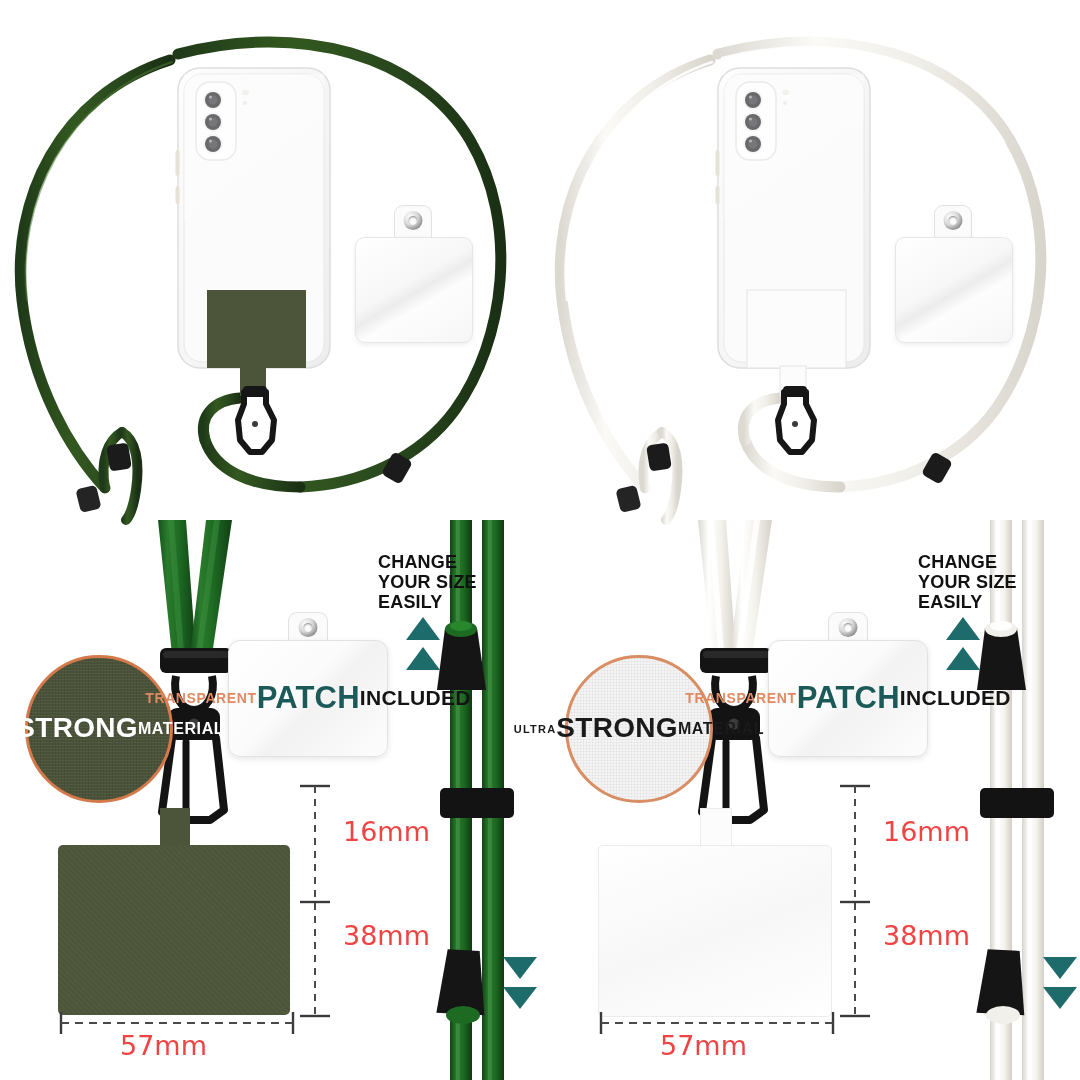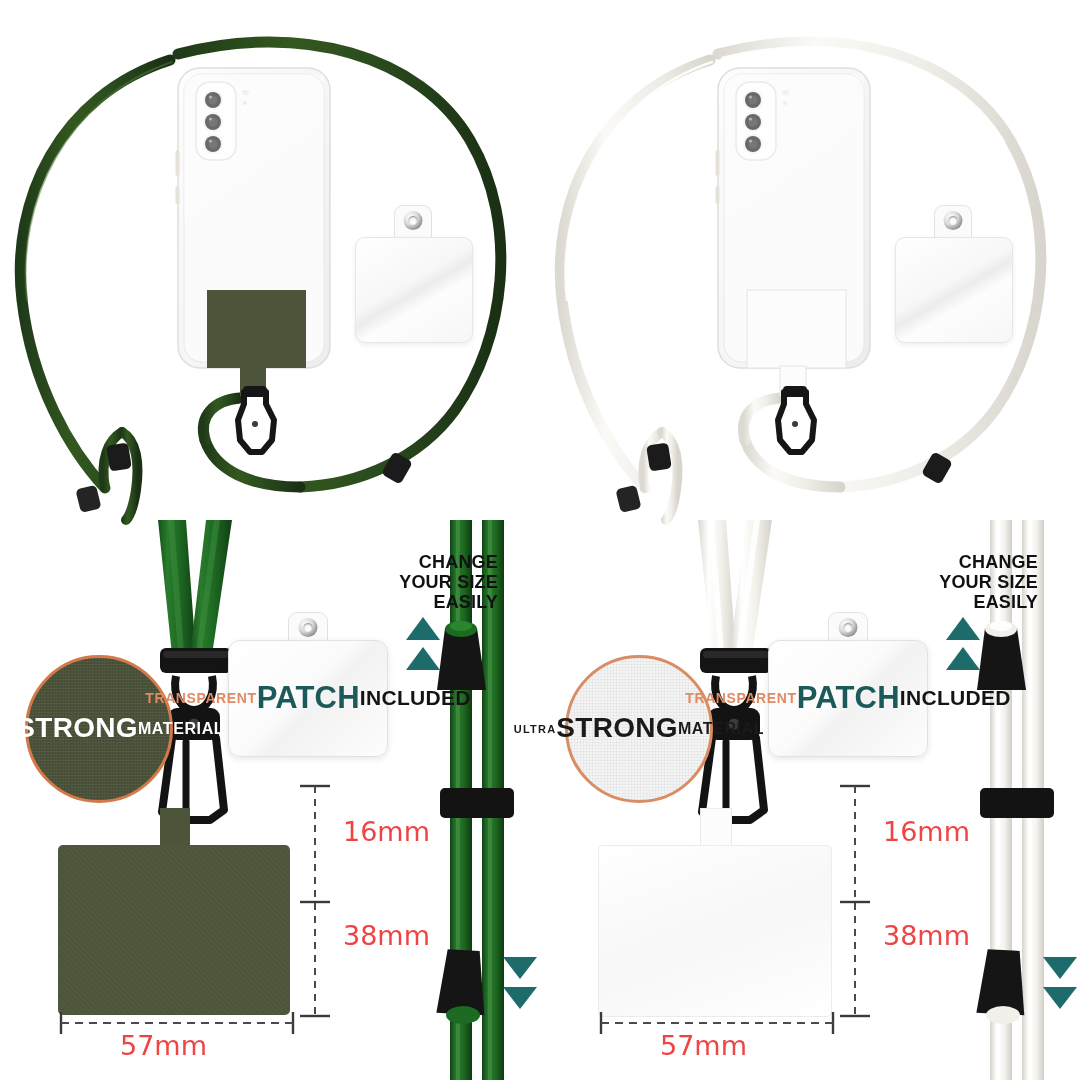--- a/index.html
+++ b/index.html
@@ -42,21 +42,21 @@
     width:38px;height:30px;background:#fbfbfb;border:1px solid #e2e2e2;border-bottom:none;
     border-radius:9px 9px 0 0;}
   .grommet{position:absolute;left:50%;top:5px;transform:translateX(-50%);
     width:19px;height:19px;border-radius:50%;
     background:radial-gradient(circle at 35% 32%,#ffffff 0%,#d9d9d9 42%,#9a9a9a 70%,#6e6e6e 100%);
     display:flex;align-items:center;justify-content:center;}
   .grommet::after{content:"";width:9px;height:9px;border-radius:50%;background:#fbfbfb;
     box-shadow:inset 0 1px 2px rgba(0,0,0,.45);}
 
   
-  .cse{position:absolute;text-align:right;font-weight:800;font-size:18px;
+  .cse{position:absolute;text-align:left;font-weight:800;font-size:18px;
        line-height:1.12;color:#111;letter-spacing:.2px;}
 
   
   .dimtxt{position:absolute;color:#ef4444;font-size:27px;font-weight:400;
           font-family:"DejaVu Sans","Liberation Sans",sans-serif;}
 
   
   .bigpatch{position:absolute;border-radius:5px;}
   .bigpatch.green{background:#4c5539;
     background-image:repeating-linear-gradient(45deg,rgba(255,255,255,.025) 0 2px,transparent 2px 4px);}

